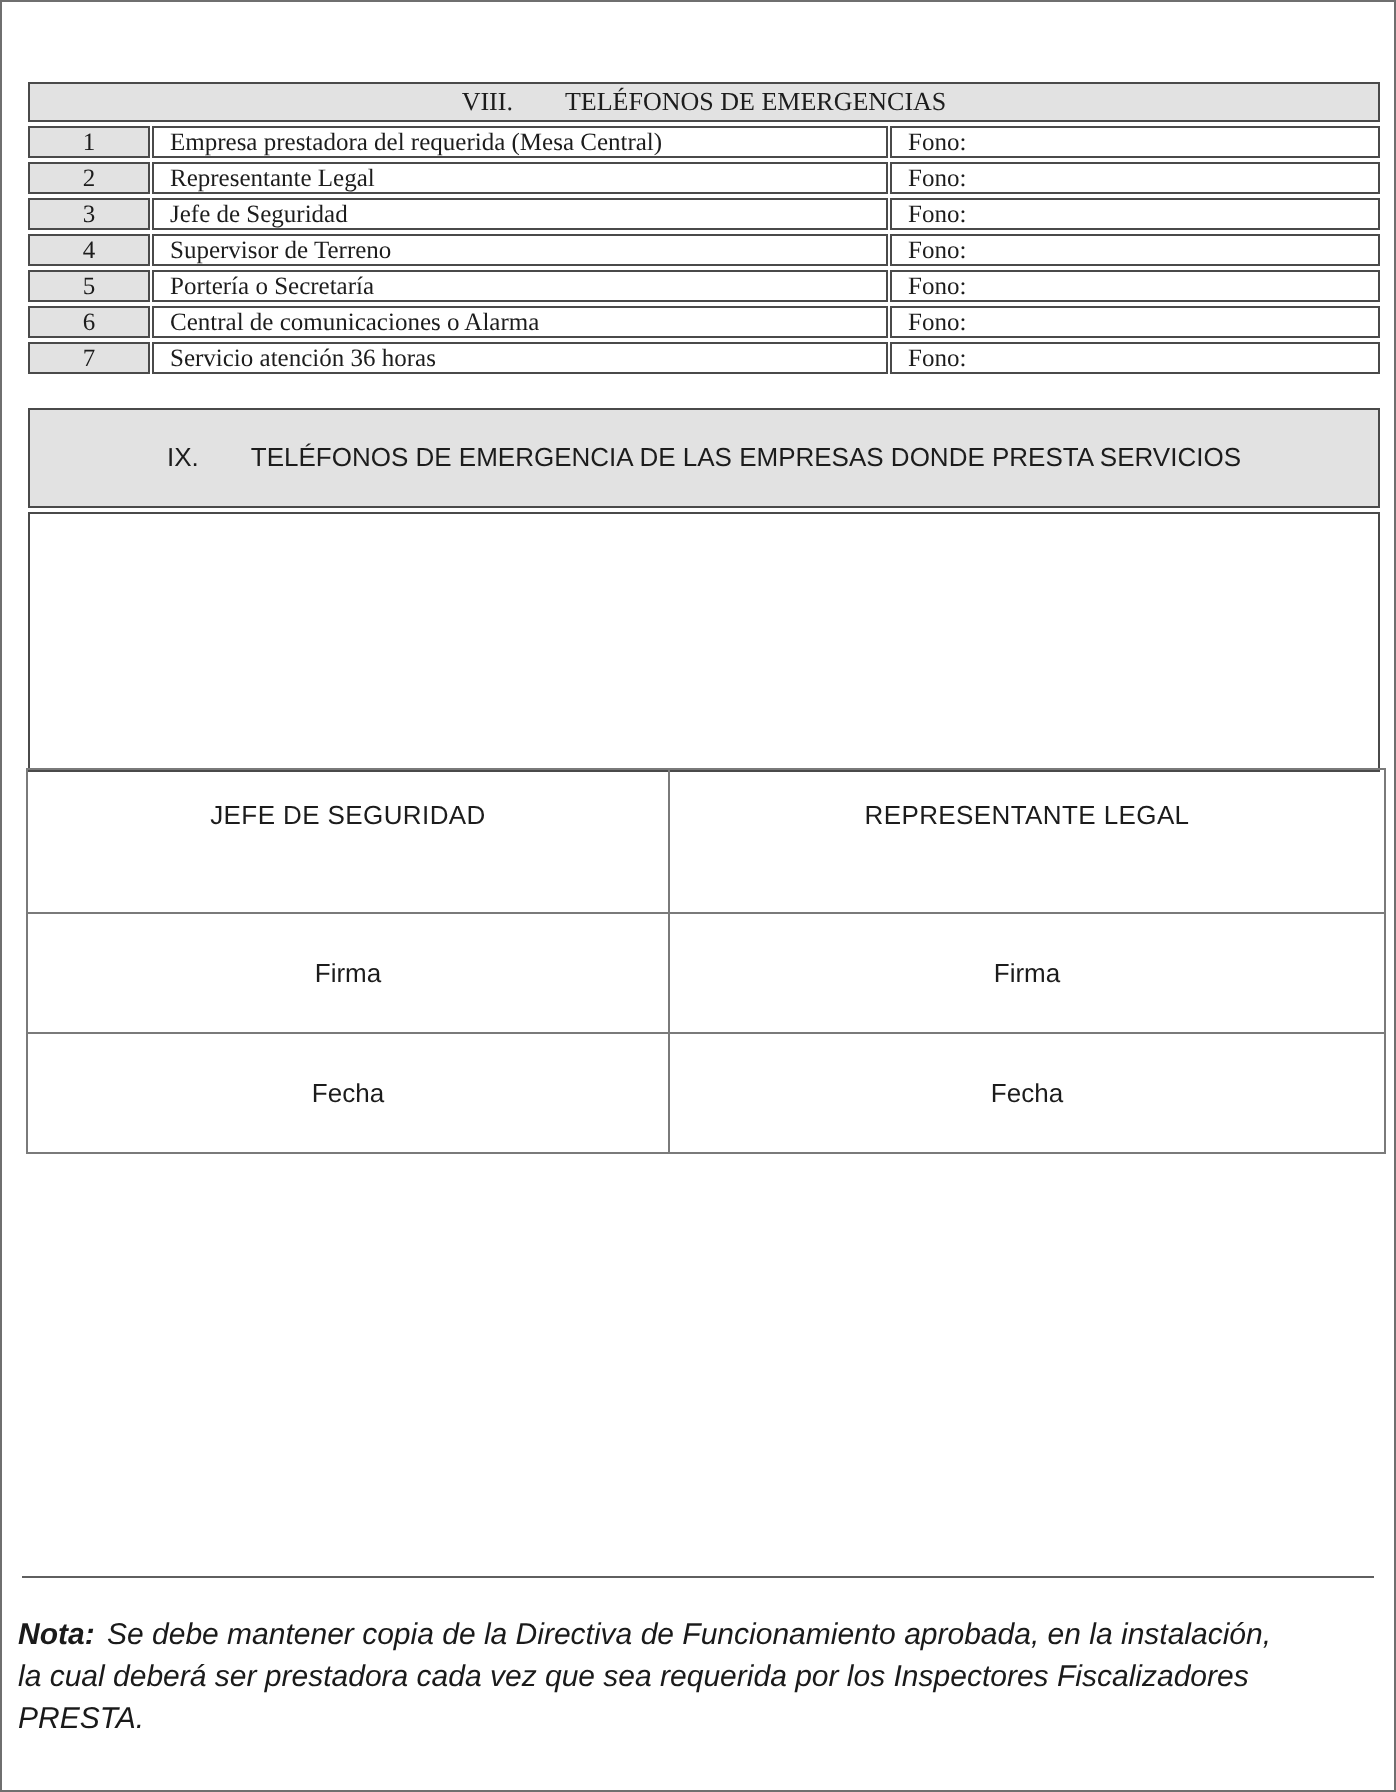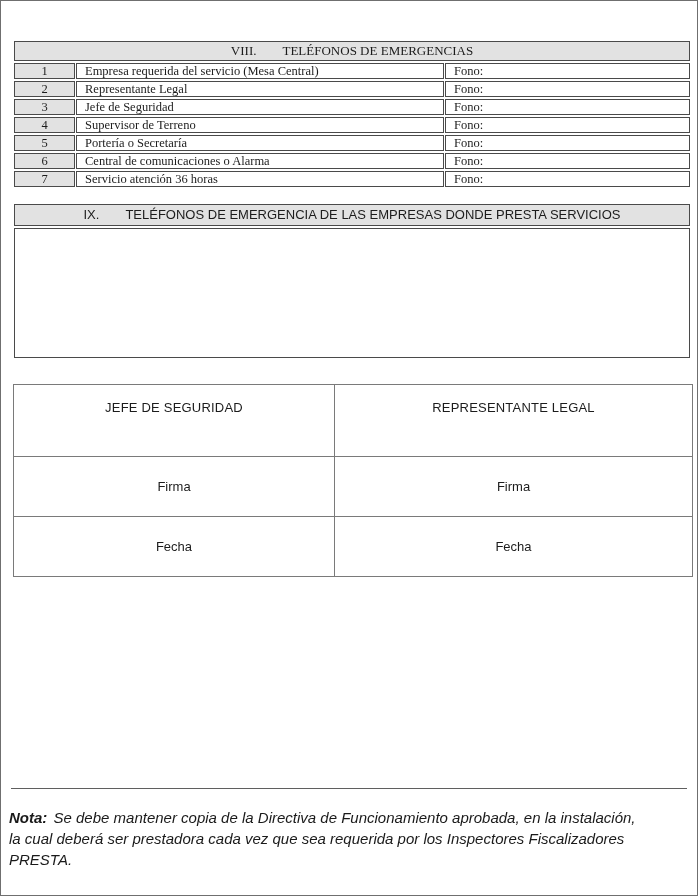--- a/index.html
+++ b/index.html
@@ -48,21 +48,21 @@
 
   .sec-numeral{margin-right:26px;}
 
   
   .tbl-ix{
     position:absolute;left:12px;top:201px;width:678px;
     border-collapse:separate;border-spacing:1px 2px;table-layout:fixed;
   }
   .tbl-ix td{
     border:1px solid var(--table-border);
-    padding:0;
+    padding:14px;
   }
   .tbl-ix .hdr td{
     background:var(--header-bg);
     text-align:center;
     height:20px;line-height:20px;
     font-size:13px;white-space:nowrap;overflow:hidden;
   }
   .tbl-ix td.ix-box{height:130px;background:#fff;}
 
   
@@ -109,21 +109,21 @@
         <col style="width:61px">
         <col style="width:368px">
         <col style="width:245px">
       </colgroup>
     <tbody>
         <tr class="hdr">
       <td colspan="3"><span class="sec-numeral">VIII.</span><span>TELÉFONOS DE EMERGENCIAS</span></td>
     </tr>
     <tr>
       <td class="num">1</td>
-      <td class="desc">Empresa requerida del servicio (Mesa Central)</td>
+      <td class="desc">Empresa prestadora del requerida (Mesa Central)</td>
       <td class="fono">Fono:</td>
     </tr>
     <tr>
       <td class="num">2</td>
       <td class="desc">Representante Legal</td>
       <td class="fono">Fono:</td>
     </tr>
     <tr>
       <td class="num">3</td>
       <td class="desc">Jefe de Seguridad</td>

